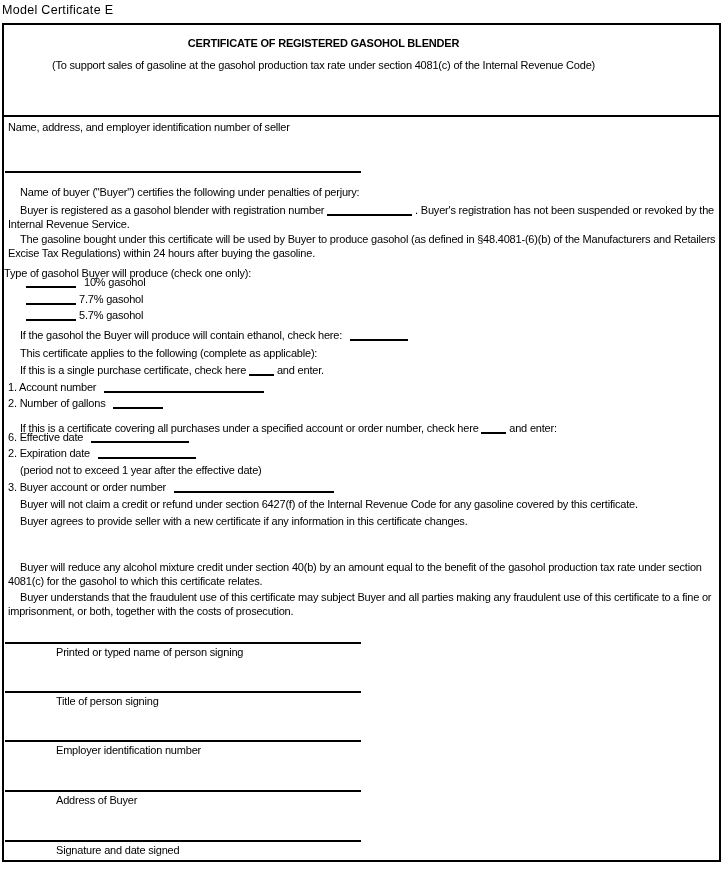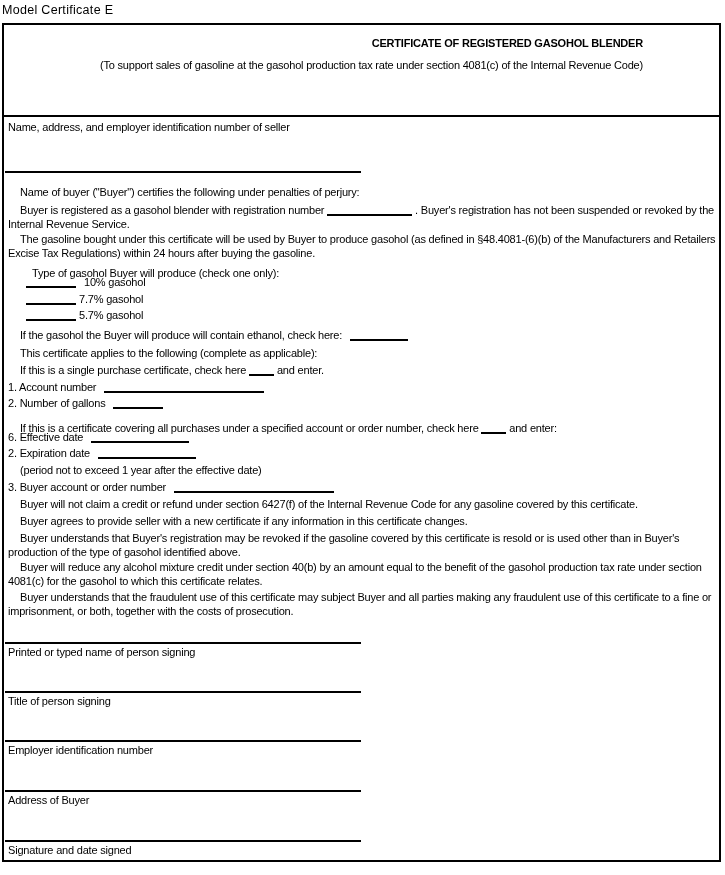--- a/index.html
+++ b/index.html
@@ -8,39 +8,39 @@
     font-family:"Liberation Sans",sans-serif;font-size:11px;letter-spacing:-0.2px;
     -webkit-font-smoothing:none;
   }
   .model-label{
     position:absolute;left:2px;top:3px;font-size:12.5px;font-weight:normal;letter-spacing:0.3px;
   }
   .cert-box{
     position:absolute;left:2px;top:23px;width:715px;height:835px;border:2px solid #000;
   }
   .abs{position:absolute;line-height:14px;}
-  .center{left:0;width:639px;text-align:right;}
+  .center{left:0;width:639px;text-align:center;}
   .bold{font-weight:bold;}
   .rule{position:absolute;border-top:2px solid #000;height:0;}
   .rule-full{left:0;width:715px;}
   .rule-half{left:1px;width:356px;}
   .para{left:4px;width:709px;text-indent:12px;}
   .blank{display:inline-block;height:1px;border-bottom:2px solid #000;vertical-align:-2px;}
   .w25{width:25px;}
   .w50{width:50px;}
   .w58{width:58px;}
   .w85{width:85px;}
   .w98{width:98px;}
   .w160{width:160px;}
   .opt-row{left:22px;}
   .opt-label{margin-left:3px;}
   .opt-label-first{margin-left:8px;}
   .item-blank{margin-left:5px;}
   .sig-block{position:absolute;left:1px;width:356px;border-top:2px solid #000;}
-  .sig-label{padding:2px 0 0 3px;line-height:13px;}
+  .sig-label{padding:2px 0 0 3px;line-height:13px;margin-left:48px;}
 </style>
 </head>
 <body>
 
 <div class="model-label">Model Certificate E</div>
 
 <div class="cert-box">
 
   <div class="abs center bold" style="top:11px;">CERTIFICATE OF REGISTERED GASOHOL BLENDER</div>
   <div class="abs center" style="top:33px;">(To support sales of gasoline at the gasohol production tax rate under section 4081(c) of the Internal Revenue Code)</div>
@@ -49,21 +49,21 @@
   <div class="abs" style="top:95px;left:4px;">Name, address, and employer identification number of seller</div>
 
   <div class="rule rule-half" style="top:146px;"></div>
 
   <div class="abs para" style="top:160px;">Name of buyer ("Buyer") certifies the following under penalties of perjury:</div>
 
   <div class="abs para" style="top:178px;"><span>Buyer is registered as a gasohol blender with registration number</span> <span class="blank w85"></span> <span>. Buyer's registration has not been suspended or revoked by the Internal Revenue Service.</span></div>
 
   <div class="abs para" style="top:207px;">The gasoline bought under this certificate will be used by Buyer to produce gasohol (as defined in §48.4081-(6)(b) of the Manufacturers and Retailers Excise Tax Regulations) within 24 hours after buying the gasoline.</div>
 
-  <div class="abs" style="top:241px;left:28px;">Type of gasohol Buyer will produce (check one only):</div>
+  <div class="abs" style="top:241px;left:0;">Type of gasohol Buyer will produce (check one only):</div>
 
   <div class="abs opt-row" style="top:250px;"><span class="blank w50"></span><span class="opt-label opt-label-first">10% gasohol</span></div>
   <div class="abs opt-row" style="top:267px;"><span class="blank w50"></span><span class="opt-label">7.7% gasohol</span></div>
   <div class="abs opt-row" style="top:283px;"><span class="blank w50"></span><span class="opt-label">5.7% gasohol</span></div>
 
   <div class="abs" style="top:303px;left:16px;"><span>If the gasohol the Buyer will produce will contain ethanol, check here:</span> <span class="blank w58 item-blank"></span></div>
 
   <div class="abs" style="top:321px;left:16px;">This certificate applies to the following (complete as applicable):</div>
 
   <div class="abs" style="top:338px;left:16px;"><span>If this is a single purchase certificate, check here</span> <span class="blank w25"></span> <span>and enter.</span></div>
@@ -77,21 +77,20 @@
   <div class="abs" style="top:405px;left:4px;"><span>6. Effective date</span> <span class="blank w98 item-blank"></span></div>
 
   <div class="abs" style="top:421px;left:4px;text-align:right;"><span>2. Expiration date</span> <span class="blank w98 item-blank"></span></div>
 
   <div class="abs" style="top:438px;left:16px;">(period not to exceed 1 year after the effective date)</div>
 
   <div class="abs" style="top:455px;left:4px;"><span>3. Buyer account or order number</span> <span class="blank w160 item-blank"></span></div>
 
   <div class="abs para" style="top:472px;">Buyer will not claim a credit or refund under section 6427(f) of the Internal Revenue Code for any gasoline covered by this certificate.</div>
   <div class="abs para" style="top:489px;">Buyer agrees to provide seller with a new certificate if any information in this certificate changes.</div>
-  <div class="abs para" style="top:506px;">Buyer understands that Buyer's registration may be revoked if the gasoline covered by this certificate is resold or is used other than in Buyer's production of the type of gasohol identified above.</div>
   <div class="abs para" style="top:535px;">Buyer will reduce any alcohol mixture credit under section 40(b) by an amount equal to the benefit of the gasohol production tax rate under section 4081(c) for the gasohol to which this certificate relates.</div>
   <div class="abs para" style="top:565px;">Buyer understands that the fraudulent use of this certificate may subject Buyer and all parties making any fraudulent use of this certificate to a fine or imprisonment, or both, together with the costs of prosecution.</div>
 
   <div class="sig-block" style="top:617px;">
       <div class="sig-label">Printed or typed name of person signing</div>
     </div>
   <div class="sig-block" style="top:666px;">
       <div class="sig-label">Title of person signing</div>
     </div>
   <div class="sig-block" style="top:765px;">

